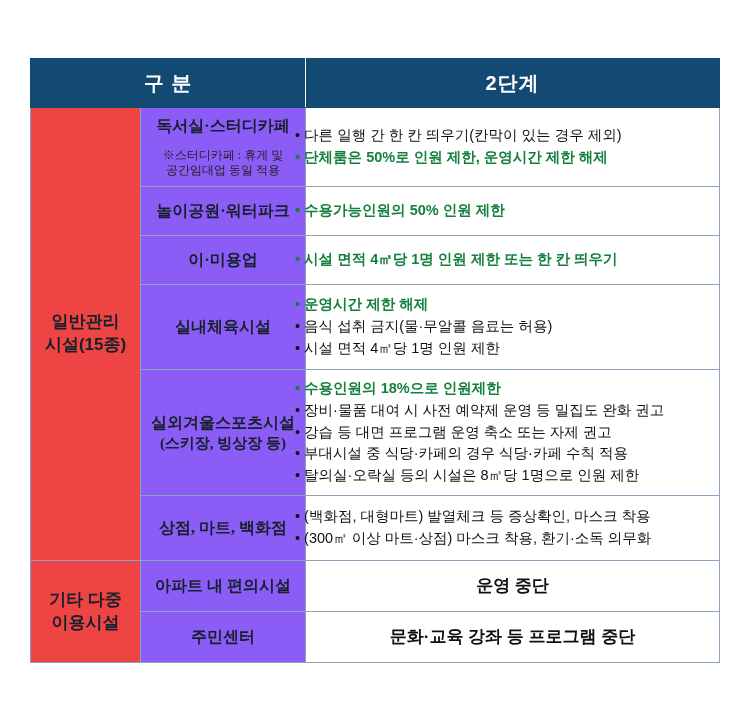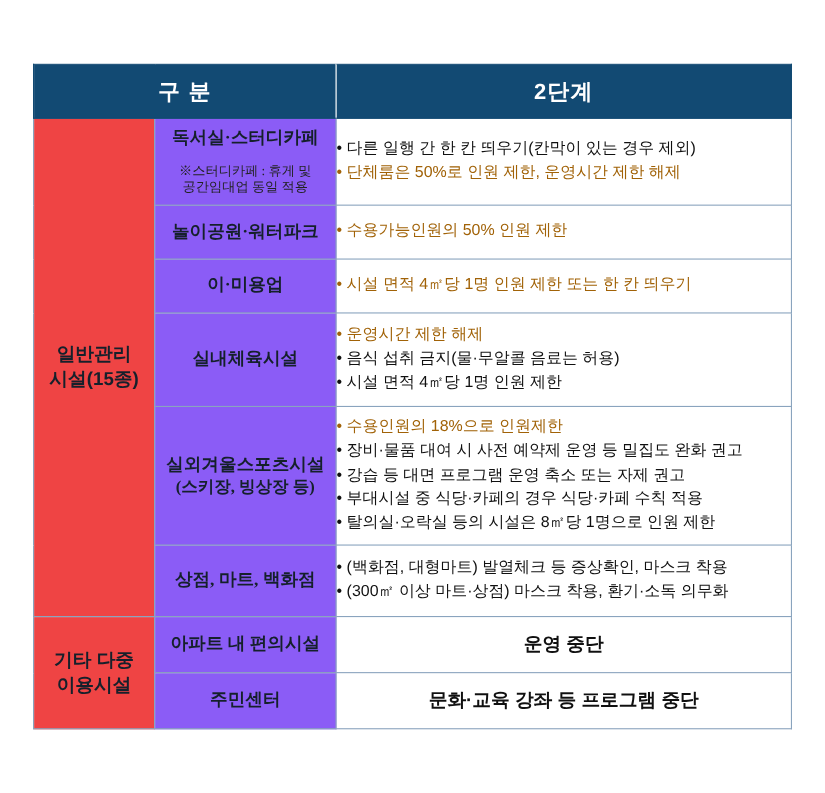--- a/index.html
+++ b/index.html
@@ -80,25 +80,24 @@
     background: #ffffff;
     font-size: 14.5px;
     color: #101010;
     line-height: 1.5;
     padding: 8px 10px 8px 12px;
     text-align: left;
   }
   .desc .li {
     display: block;
     text-indent: -11px;
-    padding-left: 11px;
     white-space: nowrap;
   }
   .desc .li.wrap { white-space: normal; }
-  .desc .li.red { color: #a16207; font-weight: normal; }
+  .desc .li.red { color: #15803d; font-weight: bold; }
   .desc.center {
     text-align: center;
     font-weight: bold;
     font-size: 17px;
     white-space: nowrap;
   }
 </style>
 </head>
 <body>
 

